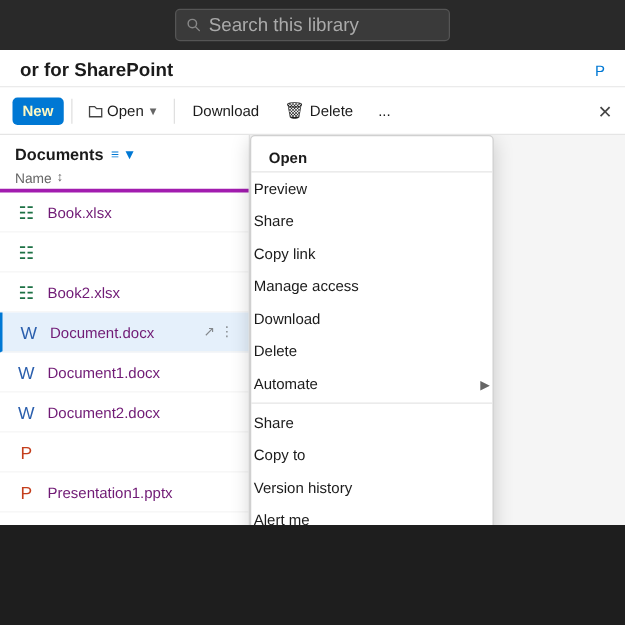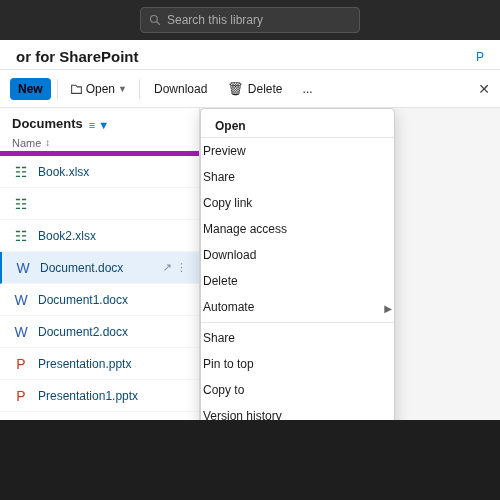--- a/index.html
+++ b/index.html
@@ -25,21 +25,21 @@
       background: #3a3a3a;
       border: 1px solid #555;
       border-radius: 4px;
       width: 220px;
       height: 26px;
       display: flex;
       align-items: center;
       padding: 0 8px;
       gap: 6px;
       color: #aaa;
-      font-size: 12px;
+      font-size: 15px;
     }
     .search-icon-svg {
       width: 12px;
       height: 12px;
       opacity: 0.7;
     }
 
     
     .main-area {
       background: #fff;
@@ -85,21 +85,21 @@
       padding: 4px 8px;
       border-radius: 4px;
       cursor: pointer;
       font-size: 12px;
       color: #1b1b1b;
       border: none;
       background: transparent;
     }
     .toolbar-btn.primary {
       background: #0078d4;
-      color: #000000;
+      color: #fef9c3;
       font-weight: 600;
     }
     .toolbar-divider {
       width: 1px;
       height: 20px;
       background: #e0e0e0;
       margin: 0 2px;
     }
     .toolbar-selected-count {
       margin-left: auto;
@@ -143,36 +143,36 @@
       width: 200px;
       background: #fff;
       border-right: 1px solid #e5e5e5;
       overflow-y: auto;
       flex-shrink: 0;
     }
 
     .file-list-header {
       padding: 8px 12px 4px 12px;
       display: flex;
-      align-items: flex-end;
+      align-items: center;
       gap: 6px;
     }
     .file-list-title {
       font-size: 13px;
       font-weight: 600;
       color: #1b1b1b;
     }
 
     .column-header {
       display: flex;
       align-items: flex-start;
       padding: 2px 12px;
       font-size: 11px;
       color: #666;
-      border-bottom: 5px solid #a21caf;
+      border-bottom: 3px solid #a21caf;
     }
 
     .file-item {
       display: flex;
       align-items: center;
       padding: 5px 12px;
       gap: 8px;
       cursor: pointer;
       border-bottom: 1px solid #f5f5f5;
       min-height: 32px;
@@ -187,21 +187,21 @@
       align-items: center;
       justify-content: center;
       font-size: 14px;
     }
     .file-icon.excel { color: #1d7145; }
     .file-icon.word { color: #2b5fad; }
     .file-icon.ppt { color: #c43e1c; }
 
     .file-name {
       font-size: 12px;
-      color: #0c4a6e;
+      color: #701a75;
       flex: 1;
       white-space: nowrap;
       overflow: hidden;
       text-overflow: ellipsis;
     }
     .file-actions {
       display: flex;
       align-items: center;
       gap: 4px;
       opacity: 0.6;
@@ -341,21 +341,20 @@
       <div class="file-item">
         <span class="file-icon word">W</span>
         <span class="file-name">Document1.docx</span>
       </div>
       <div class="file-item">
         <span class="file-icon word">W</span>
         <span class="file-name">Document2.docx</span>
       </div>
       <div class="file-item">
         <span class="file-icon ppt">P</span>
-        <span class="file-name">Presentation.pptx</span>
       </div>
       <div class="file-item">
         <span class="file-icon ppt">P</span>
         <span class="file-name">Presentation1.pptx</span>
       </div>
     </div>
 
     <div class="right-panel">
 
       <div class="context-menu">
@@ -379,23 +378,20 @@
         <div class="menu-item">
           <span>Delete</span>
         </div>
         <div class="menu-item">
           <span>Automate</span>
           <span class="chevron">▶</span>
         </div>
         <div class="menu-divider"></div>
         <div class="menu-item">
           <span>Share</span>
-        </div>
-        <div class="menu-item">
-          <span>Pin to top</span>
         </div>
         <div class="menu-item">
           <span>Copy to</span>
         </div>
         <div class="menu-item">
           <span>Version history</span>
         </div>
         <div class="menu-item">
           <span>Alert me</span>
         </div>

